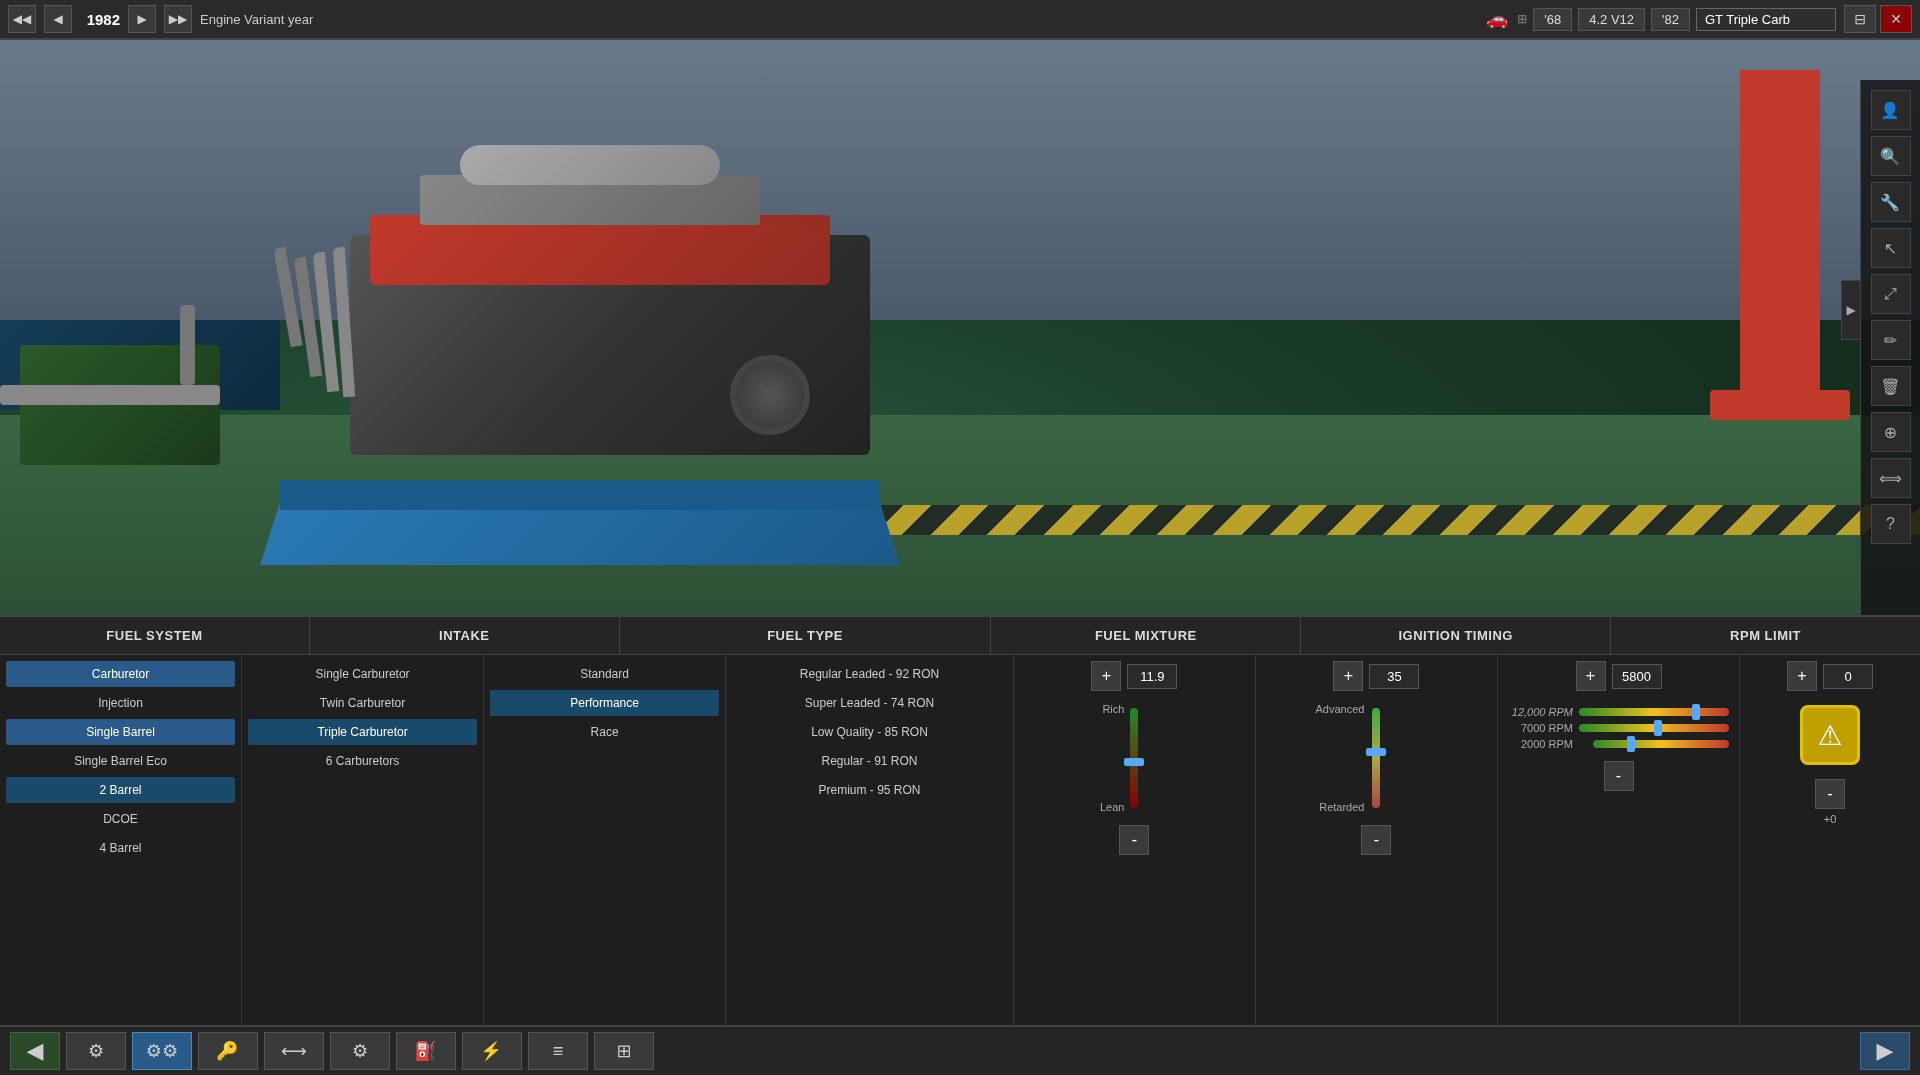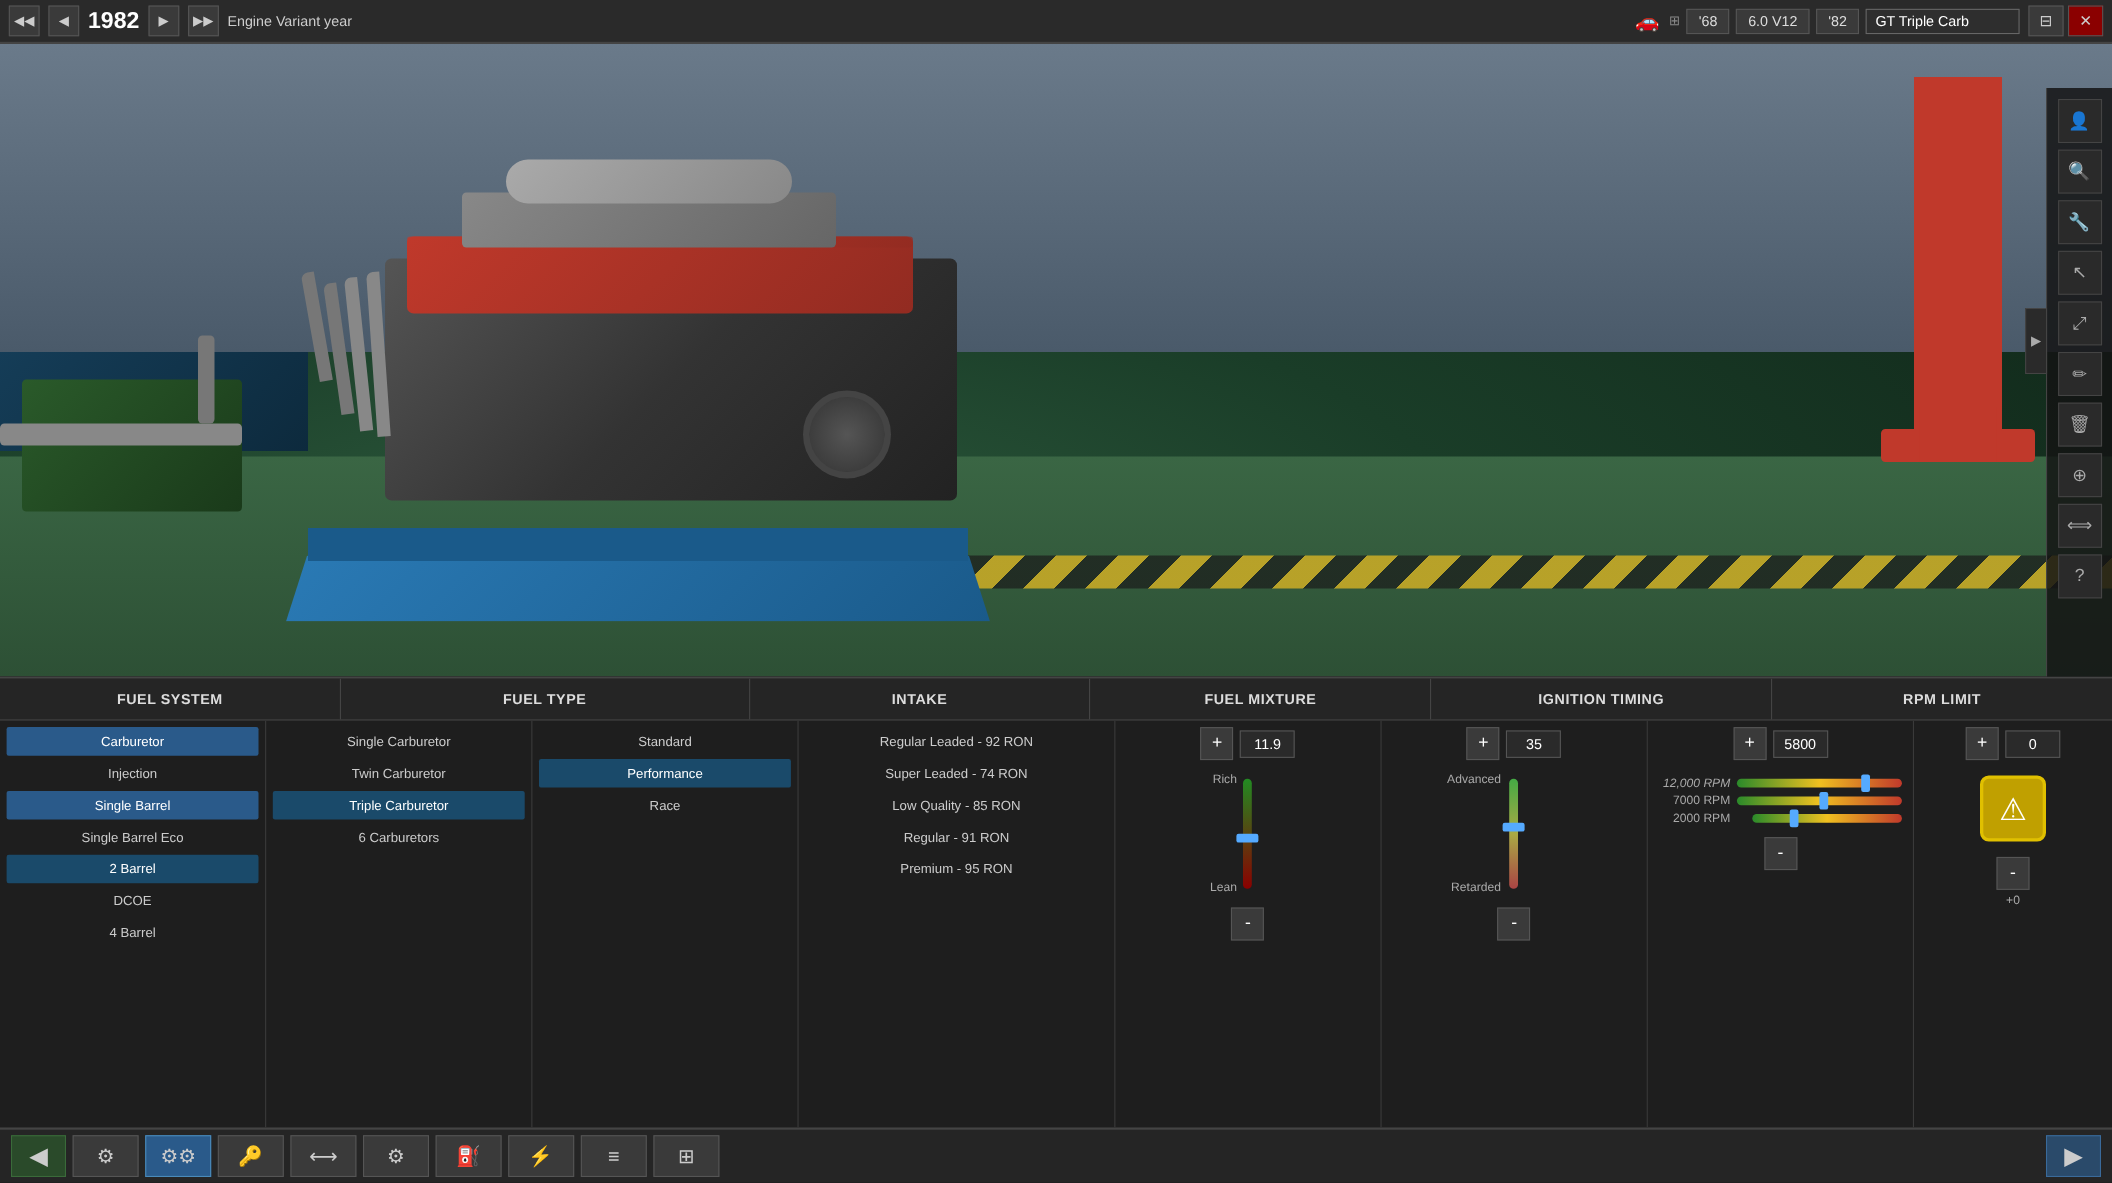--- a/index.html
+++ b/index.html
@@ -27,21 +27,21 @@
     .nav-btn {
       width: 28px; height: 28px;
       background: #3a3a3a;
       border: 1px solid #555;
       color: #ccc;
       display: flex; align-items: center; justify-content: center;
       cursor: pointer;
       font-size: 12px;
     }
     #year-display {
-      font-size: 21px; font-weight: bold; color: #fff; min-width: 40px; text-align: left;
+      font-size: 15px; font-weight: bold; color: #fff; min-width: 40px; text-align: right;
     }
     #variant-label {
       font-size: 13px; color: #ccc; flex: 1;
     }
     .top-info-group {
       display: flex; align-items: center; gap: 6px;
     }
     .top-badge {
       background: #3a3a3a;
       border: 1px solid #555;
@@ -353,21 +353,21 @@
   <span id="year-display">1982</span>
   <div class="nav-btn">▶</div>
   <div class="nav-btn">▶▶</div>
   <span id="variant-label">Engine Variant year</span>
 
   <span style="margin-left:20px; font-size:18px; color:#888;">🚗</span>
 
   <div class="top-info-group" style="margin-left:auto;">
     <span style="font-size:12px; color:#888;">⊞</span>
     <div class="top-badge">'68</div>
-    <div class="top-badge">6.0 V12</div>
+    <div class="top-badge">4.2 V12</div>
     <div class="top-badge">'82</div>
     <input class="top-input" type="text" value="GT Triple Carb" style="">
   </div>
   <div class="top-window-btns">
     <div class="top-window-btn">⊟</div>
     <div class="top-window-btn close">✕</div>
   </div>
 </div>
 
 <div id="main-view">
@@ -432,22 +432,22 @@
     <div class="sidebar-icon-btn">⊕</div>
     <div class="sidebar-icon-btn">⟺</div>
     <div class="sidebar-icon-btn">?</div>
   </div>
 </div>
 
 <div id="bottom-panel">
 
   <div id="section-headers">
     <div class="section-header">Fuel System</div>
+    <div class="section-header">Intake</div>
     <div class="section-header fuel-section">Fuel Type</div>
-    <div class="section-header">Intake</div>
     <div class="section-header">Fuel Mixture</div>
     <div class="section-header">Ignition Timing</div>
     <div class="section-header">RPM Limit</div>
   </div>
 
   <div id="sections-content">
 
     <div class="section">
       <button class="option-btn selected">Carburetor</button>
       <button class="option-btn">Injection</button>

